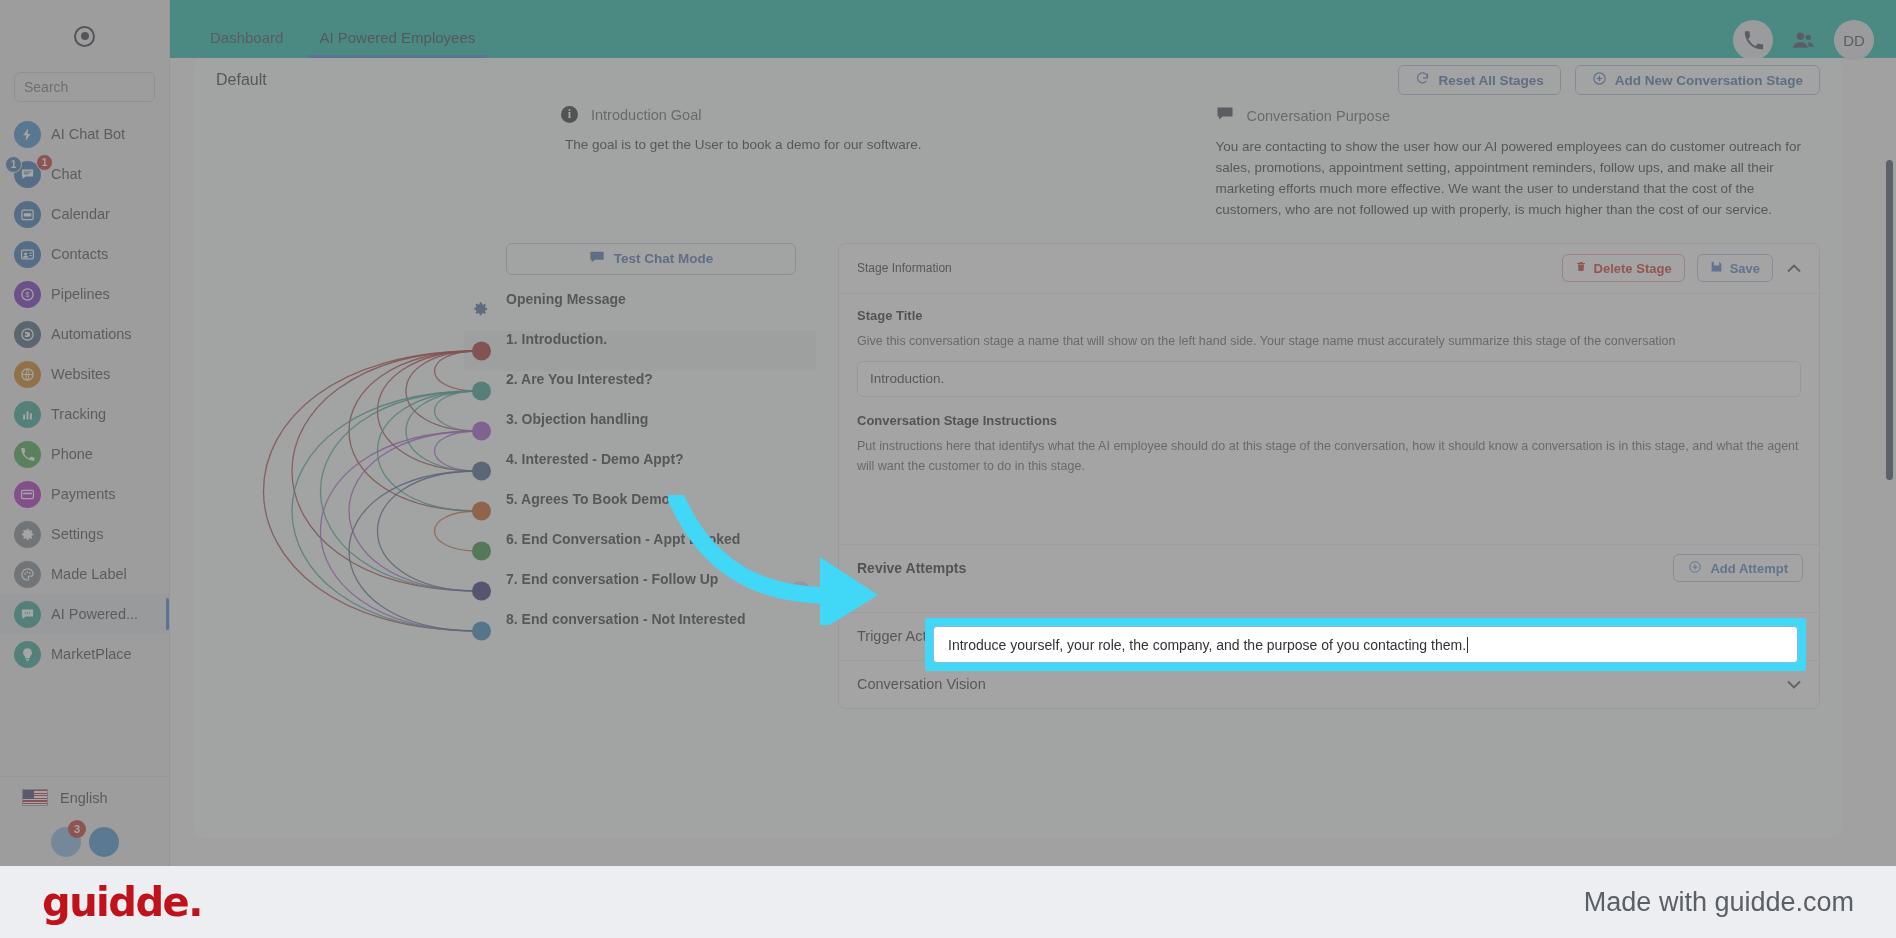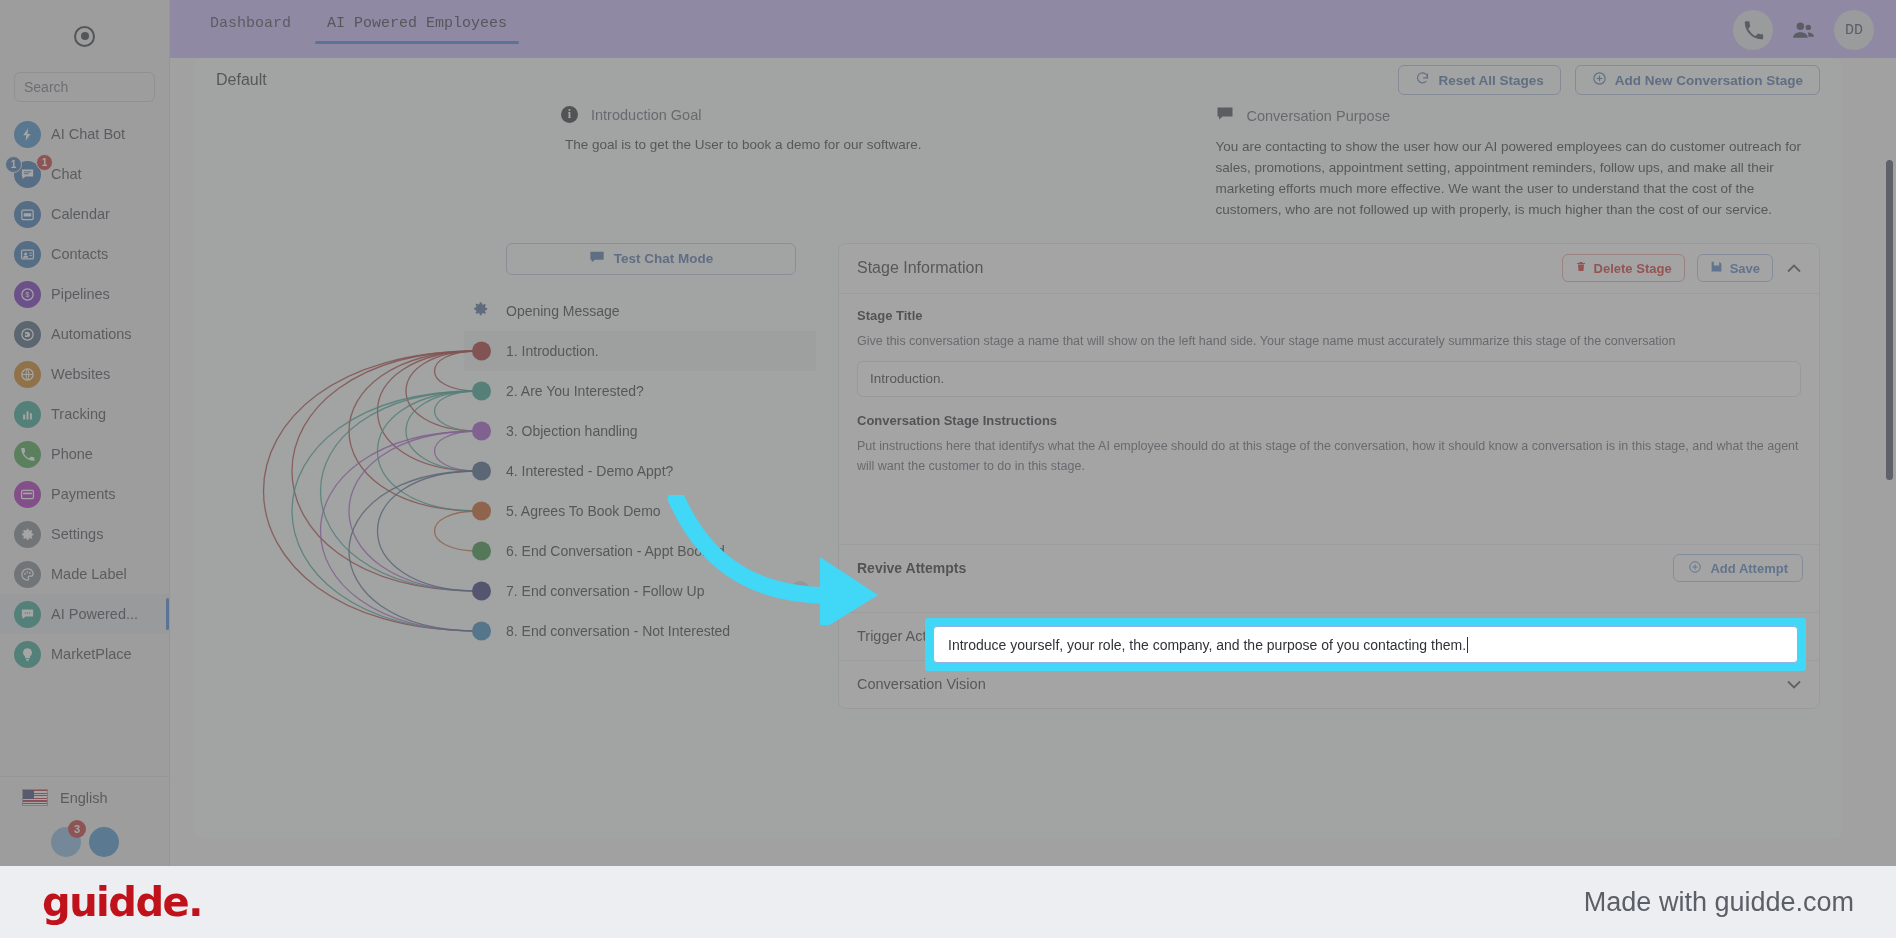--- a/index.html
+++ b/index.html
@@ -120,36 +120,36 @@
   .sb-bottom .b3 {
     position: absolute; left: 68px; top: 2px;
     width: 18px; height: 18px; border-radius: 50%; background: #c22b2b;
     color: #fff; font-size: 11px; font-weight: bold;
     display: flex; align-items: center; justify-content: center;
   }
 
   
   .topbar {
     position: absolute; left: 170px; top: 0; right: 0; height: 58px;
-    background: #c4b5fd;
-    display: flex; align-items: center; font-family: Liberation Mono, monospace;
+    background: #14b8a6;
+    display: flex; align-items: flex-end;
   }
   .tabs { display: flex; gap: 0; margin-left: 22px; }
   .tab {
     padding: 0 18px 12px 18px;
     font-size: 15px; color: #3c4047;
     cursor: pointer; position: relative;
   }
   .tab.active { color: #2f3238; }
   .tab.active::after {
     content: ""; position: absolute; left: 6px; right: 6px; bottom: 0;
     height: 3px; background: #3d7fd6; border-radius: 2px;
   }
   .top-right {
-    position: absolute; right: 22px; top: 10px;
+    position: absolute; right: 22px; top: 20px;
     display: flex; align-items: center; gap: 18px;
   }
   .circ-btn {
     width: 40px; height: 40px; border-radius: 50%;
     background: #e2e4e8; display: flex; align-items: center; justify-content: center;
     cursor: pointer;
   }
   .circ-btn svg { width: 21px; height: 21px; fill: #3b4352; }
   .plain-ico { display: flex; align-items: center; justify-content: center; cursor: pointer;}
   .plain-ico svg { width: 25px; height: 25px; fill: #3b4352; }
@@ -210,22 +210,22 @@
     border: 1px solid #b9c6da; border-radius: 6px;
     display: flex; align-items: center; justify-content: center; gap: 9px;
     color: #4a6ea8; font-size: 13.5px; font-weight: bold;
     cursor: pointer;
   }
   .test-chat svg { width: 16px; height: 14px; fill: #4a6ea8; }
   .graph-wrap { position: relative; margin-top: 16px; height: 360px; }
   .graph-svg { position: absolute; left: 0; top: 0; width: 300px; height: 360px; }
   .node-list { position: absolute; left: 248px; top: 0; width: 352px; }
   .node-row {
-    height: 40px; display: flex; align-items: center; position: relative;
-    padding-left: 42px; cursor: pointer;
+    height: 40px; display: flex; position: relative;
+    padding-left: 42px; cursor: pointer; font-weight: bold;
   }
   .node-row.sel { background: rgba(0,0,0,0.045); }
   .node-row .label { font-size: 14px; color: #2f3238; white-space: nowrap;}
   .node-dot {
     position: absolute; left: 8px; top: 50%; transform: translateY(-50%);
     width: 19px; height: 19px; border-radius: 50%;
   }
   .gear-slot { position: absolute; left: 8px; top: 50%; transform: translateY(-50%); }
   .gear-slot svg { width: 17px; height: 17px; fill: #4a6b9a; }
   .row-bubble {
@@ -241,21 +241,21 @@
     background: #fcfcfd;
     border: 1px solid #e1e3e7;
     border-radius: 8px;
     align-self: flex-start;
     overflow: hidden;
   }
   .ip-head {
     height: 50px; display: flex; align-items: center; justify-content: space-between;
     padding: 0 16px 0 18px; border-bottom: 1px solid #e7e9ec;
   }
-  .ip-head .t { font-size: 16px; color: #2f3238; }
+  .ip-head .t { font-size: 12px; color: #2f3238; }
   .ip-head-right { display: flex; align-items: center; gap: 12px; }
   .btn-del {
     height: 28px; border: 1px solid #e4a0a0; border-radius: 6px;
     color: #cf2b2b; font-size: 13px; font-weight: bold;
     display: flex; align-items: center; gap: 7px; padding: 0 12px; cursor: pointer;
     background: transparent;
     font-family: "Liberation Sans", sans-serif;
   }
   .btn-del svg { width: 12px; height: 13px; fill: #cf2b2b; }
   .btn-save {

